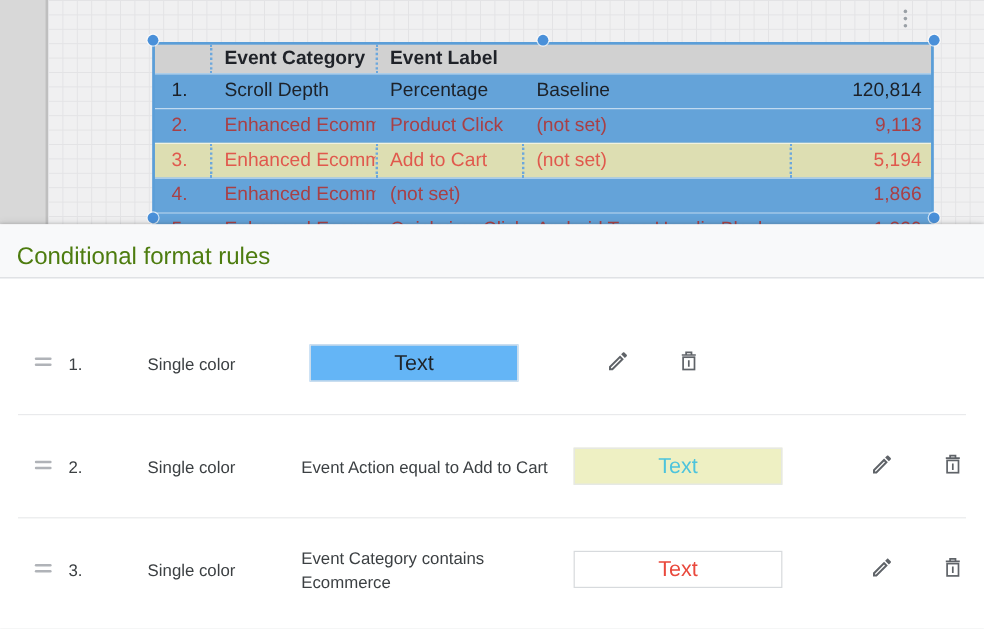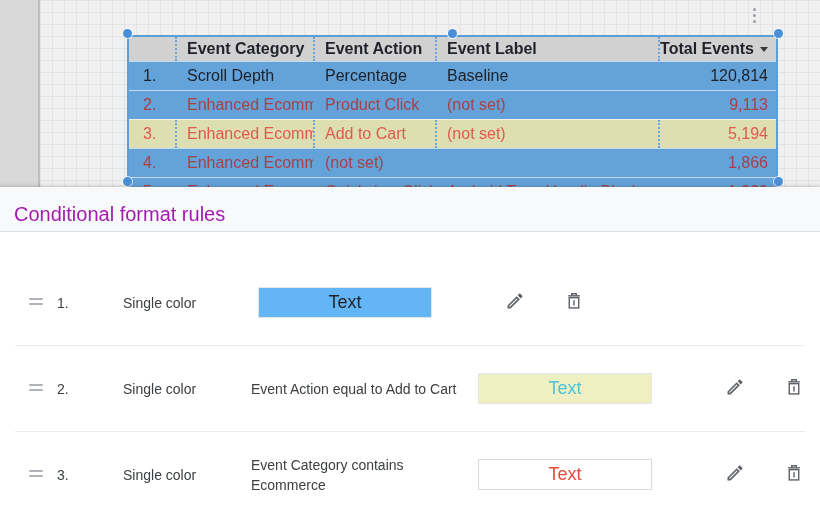--- a/index.html
+++ b/index.html
@@ -47,21 +47,21 @@
 
   
   .panel {
     position:absolute; left:0; top:187px; width:820px; height:337px; z-index:5;
     background:#ffffff; box-shadow:0 -1px 2px rgba(60,64,67,.18), 0 -2px 6px rgba(60,64,67,.08);
   }
   .panel-titlebar {
     height:45px; background:#f8f9fa; border-bottom:1px solid #dadce0;
     display:flex; align-items:center; padding:10px 0 0 14px;
   }
-  .panel-title { font-size:20px; color:#a21caf; }
+  .panel-title { font-size:20px; color:#4d7c0f; }
   .rules-spacer { height:28px; }
   .rule-row { display:flex; align-items:center; height:85px; font-size:14px; color:#3c4043; }
   .rule-divider { height:1px; background:#e9eaec; margin:0 15px; }
   .drag-handle { margin-left:29px; width:14px; cursor:grab; }
   .drag-handle i { display:block; height:2px; background:#b0b3b8; border-radius:1px; margin-bottom:3px; }
   .rule-idx { margin-left:14px; width:22px; }
   .rule-type { margin-left:44px; width:128px; }
   .rule-cond { width:220px; line-height:20px; }
   .swatch {
     margin-left:7px; width:174px; height:31px; border:1px solid #e4e7ea;
@@ -83,26 +83,21 @@
   <div class="more-dots">
       <i></i>
       <i></i>
       <i></i>
     </div>
 
   <div class="ga-table">
     <div class="t-head" style="background: rgb(209, 209, 209); color: rgb(31, 34, 40);">
       <div class="cell c-idx"></div>
       <div class="cell c-cat">Event Category</div>
-      <div class="cell c-act">Event Action</div>
       <div class="cell c-lab">Event Label</div>
-      <div class="cell c-tot">
-        <span>Total Events</span>
-        <span class="sort-tri"></span>
-      </div>
     </div>
 
     <div class="t-row" style="background: rgb(100, 163, 217); color: rgb(28, 33, 40);">
       <div class="cell c-idx">1.</div>
       <div class="cell c-cat">Scroll Depth</div>
       <div class="cell c-act">Percentage</div>
       <div class="cell c-lab">Baseline</div>
       <div class="cell c-tot">120,814</div>
     </div>
 

